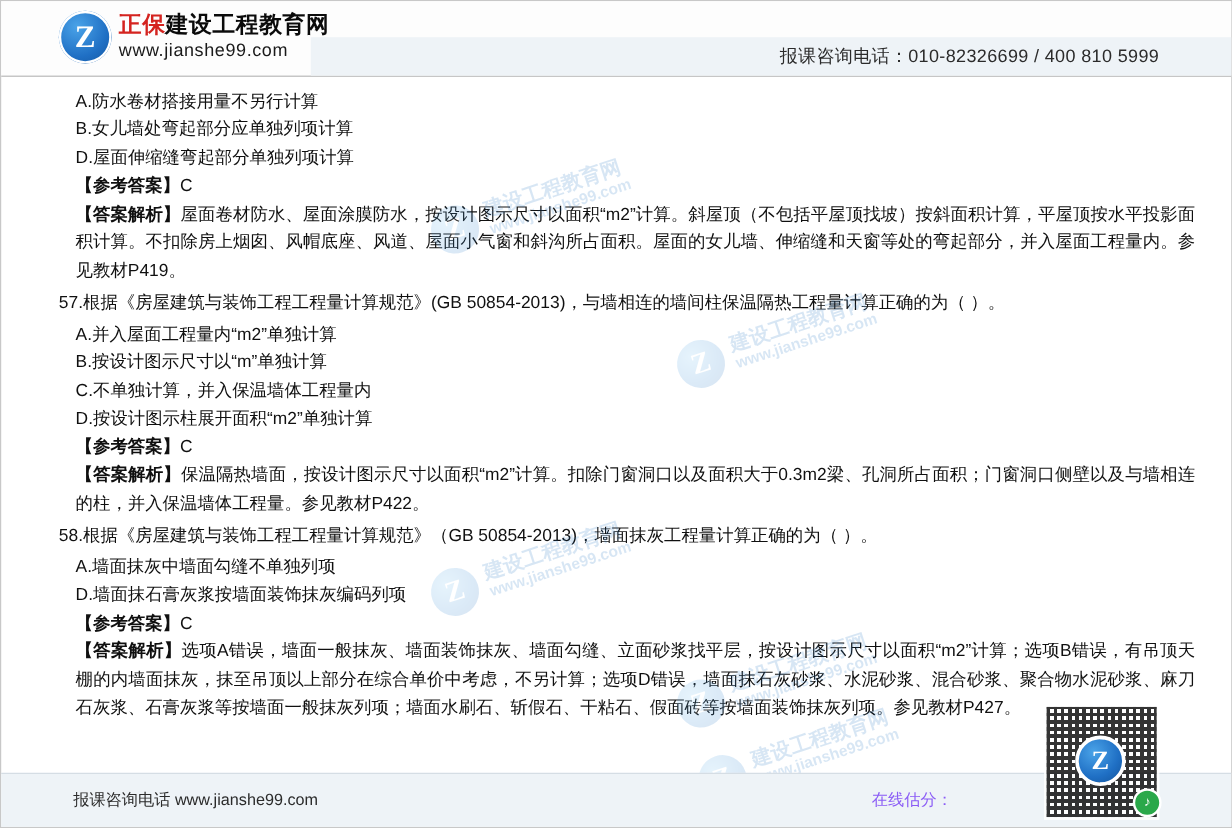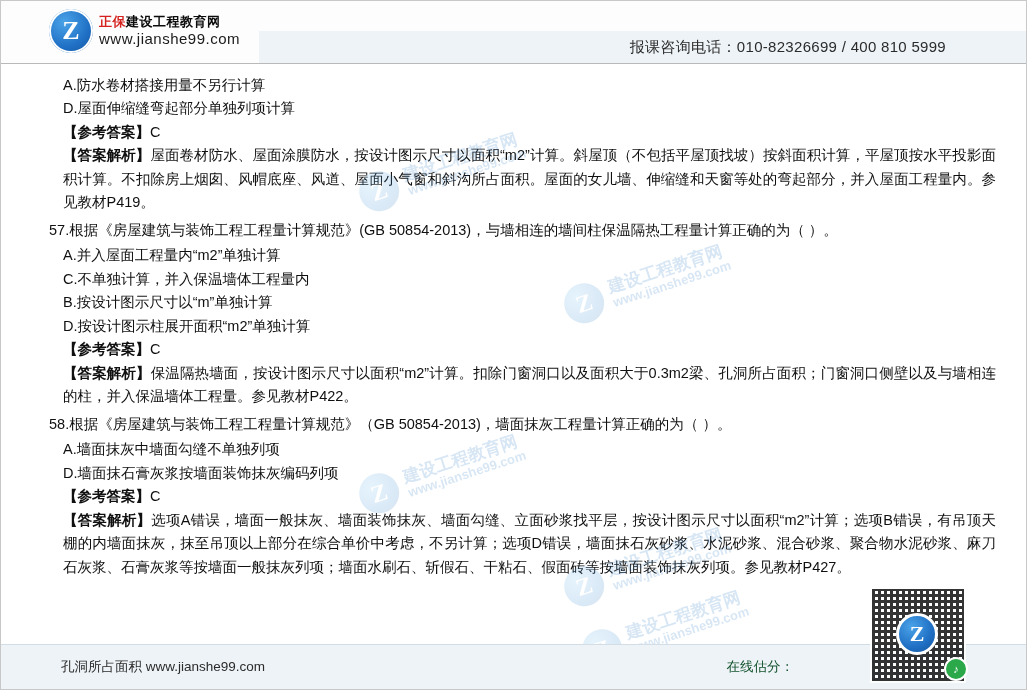--- a/index.html
+++ b/index.html
@@ -53,21 +53,21 @@
     font-family: "Liberation Serif", serif;
     box-shadow: 0 0 0 2px #ffffff inset;
   }
   .logo-text {
     display: flex;
     flex-direction: column;
     justify-content: center;
     line-height: 1.05;
   }
   .logo-line1 {
-    font-size: 13px;
+    font-size: 19px;
     font-weight: bold;
     letter-spacing: 0.5px;
     color: #0b0b0b;
   }
   .logo-line1 .red {
     color: #d4231f;
   }
   .logo-line2 {
     font-size: 15px;
     color: #1a1a1a;
@@ -78,21 +78,21 @@
   .header-band {
     position: absolute;
     left: 258px;
     right: 0;
     top: 30px;
     height: 32px;
     background: #eef3f7;
   }
   .header-phone {
     position: absolute;
-    right: 80px;
+    right: 60px;
     top: 37px;
     font-size: 15px;
     color: #2b2b2b;
     letter-spacing: 0.3px;
     white-space: nowrap;
   }
 
   
   .content {
     position: relative;
@@ -134,21 +134,21 @@
     left: 60px;
     top: 13px;
     font-size: 13.5px;
     color: #2b2b2b;
   }
   .footer-right {
     position: absolute;
     right: 232px;
     top: 13px;
     font-size: 13.5px;
-    color: #14532d;
+    color: #8b5cf6;
   }
   .qr {
     position: absolute;
     right: 60px;
     bottom: 6px;
     width: 92px;
     height: 92px;
     background:
       repeating-linear-gradient(90deg, #111 0 3px, transparent 3px 6px),
       repeating-linear-gradient(0deg, #111 0 3px, transparent 3px 6px);
@@ -245,28 +245,29 @@
         </div>
         <div class="logo-line2">www.jianshe99.com</div>
       </div>
     </div>
     <div class="header-phone">报课咨询电话：010-82326699 / 400 810 5999</div>
   </div>
 
   <div class="content">
 
     <p class="opt">A.防水卷材搭接用量不另行计算</p>
+    <p class="opt">B.女儿墙处弯起部分应单独列项计算</p>
     <p class="opt">D.屋面伸缩缝弯起部分单独列项计算</p>
     <p class="ans"><span class="lbl">【参考答案】</span><span>C</span></p>
     <p class="expl"><span class="lbl">【答案解析】</span><span>屋面卷材防水、屋面涂膜防水，按设计图示尺寸以面积“m2”计算。斜屋顶（不包括平屋顶找坡）按斜面积计算，平屋顶按水平投影面积计算。不扣除房上烟囱、风帽底座、风道、屋面小气窗和斜沟所占面积。屋面的女儿墙、伸缩缝和天窗等处的弯起部分，并入屋面工程量内。参见教材P419。</span></p>
 
     <p class="q-title">57.根据《房屋建筑与装饰工程工程量计算规范》(GB 50854-2013)，与墙相连的墙间柱保温隔热工程量计算正确的为（   ）。</p>
     <p class="opt">A.并入屋面工程量内“m2”单独计算</p>
+    <p class="opt">B.按设计图示尺寸以“m”单独计算</p>
     <p class="opt">C.不单独计算，并入保温墙体工程量内</p>
-    <p class="opt">B.按设计图示尺寸以“m”单独计算</p>
     <p class="opt">D.按设计图示柱展开面积“m2”单独计算</p>
     <p class="ans"><span class="lbl">【参考答案】</span><span>C</span></p>
     <p class="expl"><span class="lbl">【答案解析】</span><span>保温隔热墙面，按设计图示尺寸以面积“m2”计算。扣除门窗洞口以及面积大于0.3m2梁、孔洞所占面积；门窗洞口侧壁以及与墙相连的柱，并入保温墙体工程量。参见教材P422。</span></p>
 
     <p class="q-title">58.根据《房屋建筑与装饰工程工程量计算规范》（GB 50854-2013)，墙面抹灰工程量计算正确的为（   ）。</p>
     <p class="opt">A.墙面抹灰中墙面勾缝不单独列项</p>
     <p class="opt">D.墙面抹石膏灰浆按墙面装饰抹灰编码列项</p>
     <p class="ans"><span class="lbl">【参考答案】</span><span>C</span></p>
     <p class="expl"><span class="lbl">【答案解析】</span><span>选项A错误，墙面一般抹灰、墙面装饰抹灰、墙面勾缝、立面砂浆找平层，按设计图示尺寸以面积“m2”计算；选项B错误，有吊顶天棚的内墙面抹灰，抹至吊顶以上部分在综合单价中考虑，不另计算；选项D错误，墙面抹石灰砂浆、水泥砂浆、混合砂浆、聚合物水泥砂浆、麻刀石灰浆、石膏灰浆等按墙面一般抹灰列项；墙面水刷石、斩假石、干粘石、假面砖等按墙面装饰抹灰列项。参见教材P427。</span></p>
 
@@ -302,20 +303,20 @@
   </div>
   <div class="wm wm5">
     <div class="wm-mark">Z</div>
     <div class="wm-t">
       <span class="wm-t1">建设工程教育网</span>
       <span class="wm-t2">www.jianshe99.com</span>
     </div>
   </div>
 
   <div class="footer">
-    <div class="footer-left">孔洞所占面积  www.jianshe99.com</div>
+    <div class="footer-left">报课咨询电话  www.jianshe99.com</div>
     <div class="footer-right">在线估分：</div>
   </div>
   <div class="qr"></div>
   <div class="qr-center">Z</div>
   <div class="qr-badge">♪</div>
 
 </div>
 
 </body></html>

